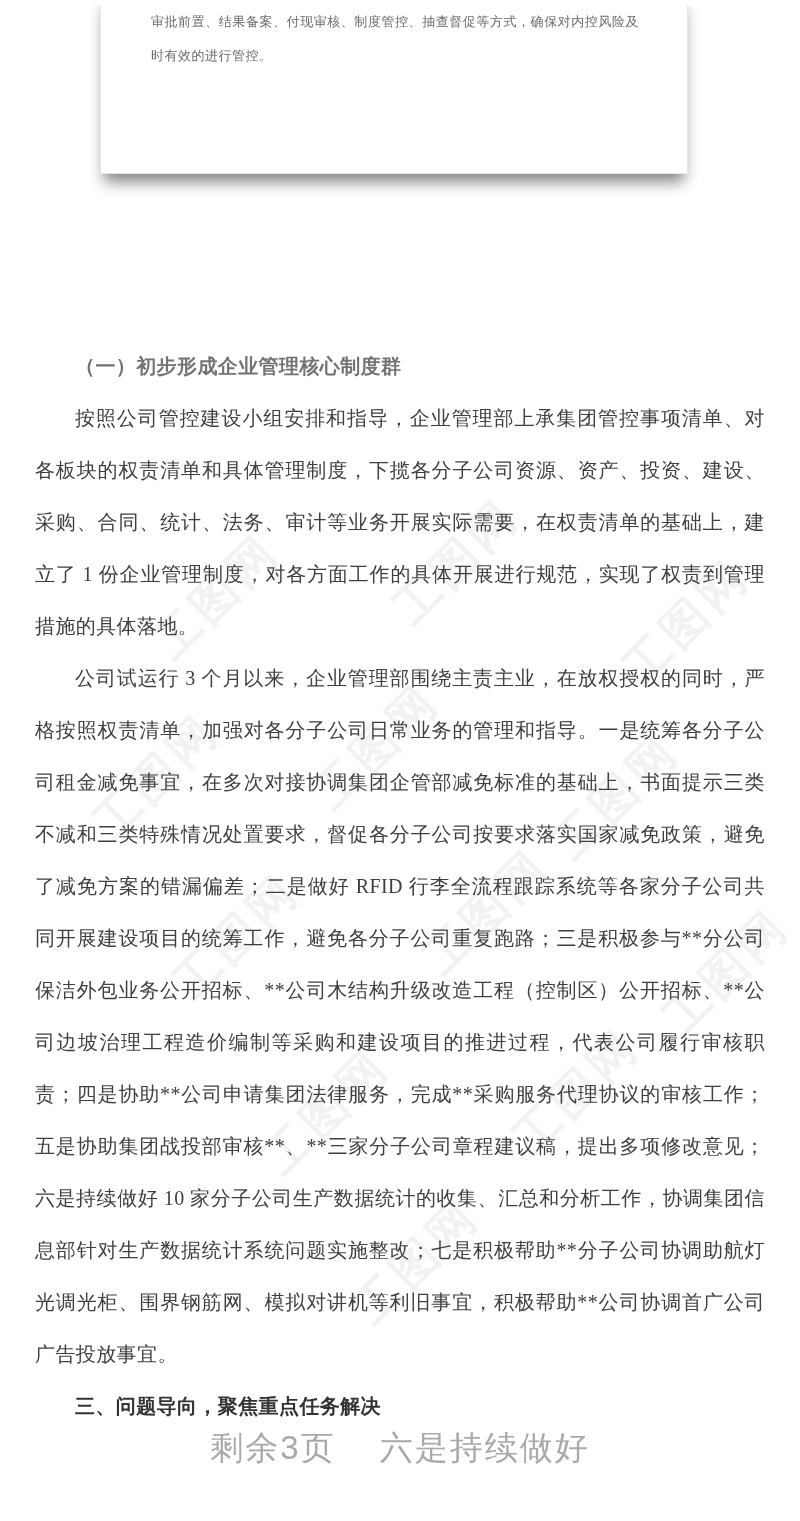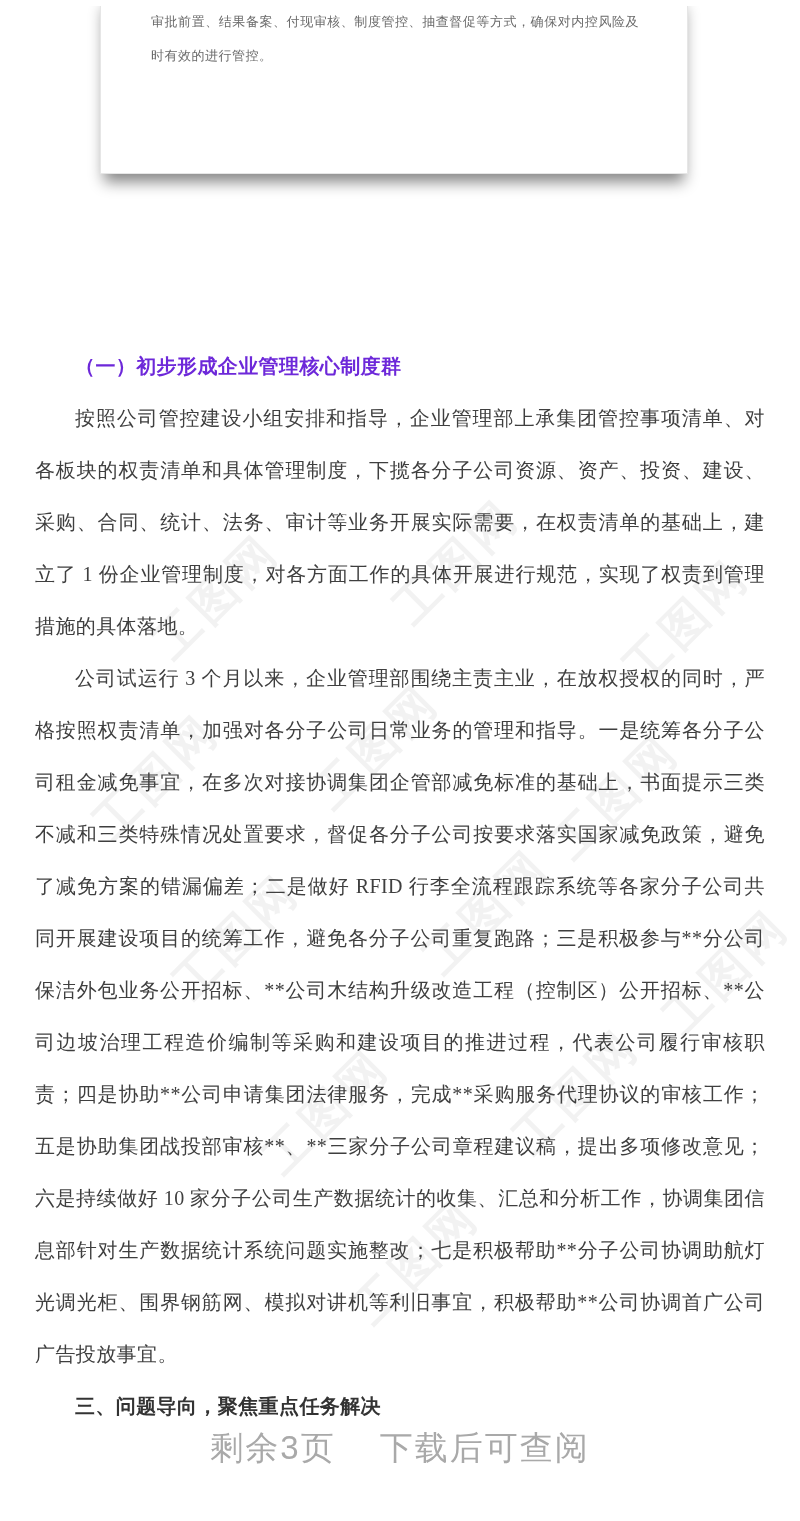--- a/index.html
+++ b/index.html
@@ -63,21 +63,21 @@
     text-indent: 2em;
     text-align: justify;
     letter-spacing: 0.4px;
   }
   .h-main {
     font-weight: bold;
     color: #333333;
   }
   .h-sub {
     font-weight: bold;
-    color: #6d28d9;
+    color: #737373;
   }
   .para {
     font-weight: normal;
   }
 
   
   .footer-hint {
     position: absolute;
     left: 0;
     top: 1420px;
@@ -119,16 +119,16 @@
 
   <div class="doc-body">
     <h3 class="h-sub">（一）初步形成企业管理核心制度群</h3>
     <p class="para">按照公司管控建设小组安排和指导，企业管理部上承集团管控事项清单、对各板块的权责清单和具体管理制度，下揽各分子公司资源、资产、投资、建设、采购、合同、统计、法务、审计等业务开展实际需要，在权责清单的基础上，建立了 1 份企业管理制度，对各方面工作的具体开展进行规范，实现了权责到管理措施的具体落地。</p>
     <p class="para">公司试运行 3 个月以来，企业管理部围绕主责主业，在放权授权的同时，严格按照权责清单，加强对各分子公司日常业务的管理和指导。一是统筹各分子公司租金减免事宜，在多次对接协调集团企管部减免标准的基础上，书面提示三类不减和三类特殊情况处置要求，督促各分子公司按要求落实国家减免政策，避免了减免方案的错漏偏差；二是做好 RFID 行李全流程跟踪系统等各家分子公司共同开展建设项目的统筹工作，避免各分子公司重复跑路；三是积极参与**分公司保洁外包业务公开招标、**公司木结构升级改造工程（控制区）公开招标、**公司边坡治理工程造价编制等采购和建设项目的推进过程，代表公司履行审核职责；四是协助**公司申请集团法律服务，完成**采购服务代理协议的审核工作；五是协助集团战投部审核**、**三家分子公司章程建议稿，提出多项修改意见；六是持续做好 10 家分子公司生产数据统计的收集、汇总和分析工作，协调集团信息部针对生产数据统计系统问题实施整改；七是积极帮助**分子公司协调助航灯光调光柜、围界钢筋网、模拟对讲机等利旧事宜，积极帮助**公司协调首广公司广告投放事宜。</p>
     <h2 class="h-main">三、问题导向，聚焦重点任务解决</h2>
   </div>
 
   <div class="footer-hint">
     <span>剩余3页</span>
-    <span>下载后可查阅</span>
+    <span>六是持续做好</span>
   </div>
 
 </div>
 
 </body></html>

